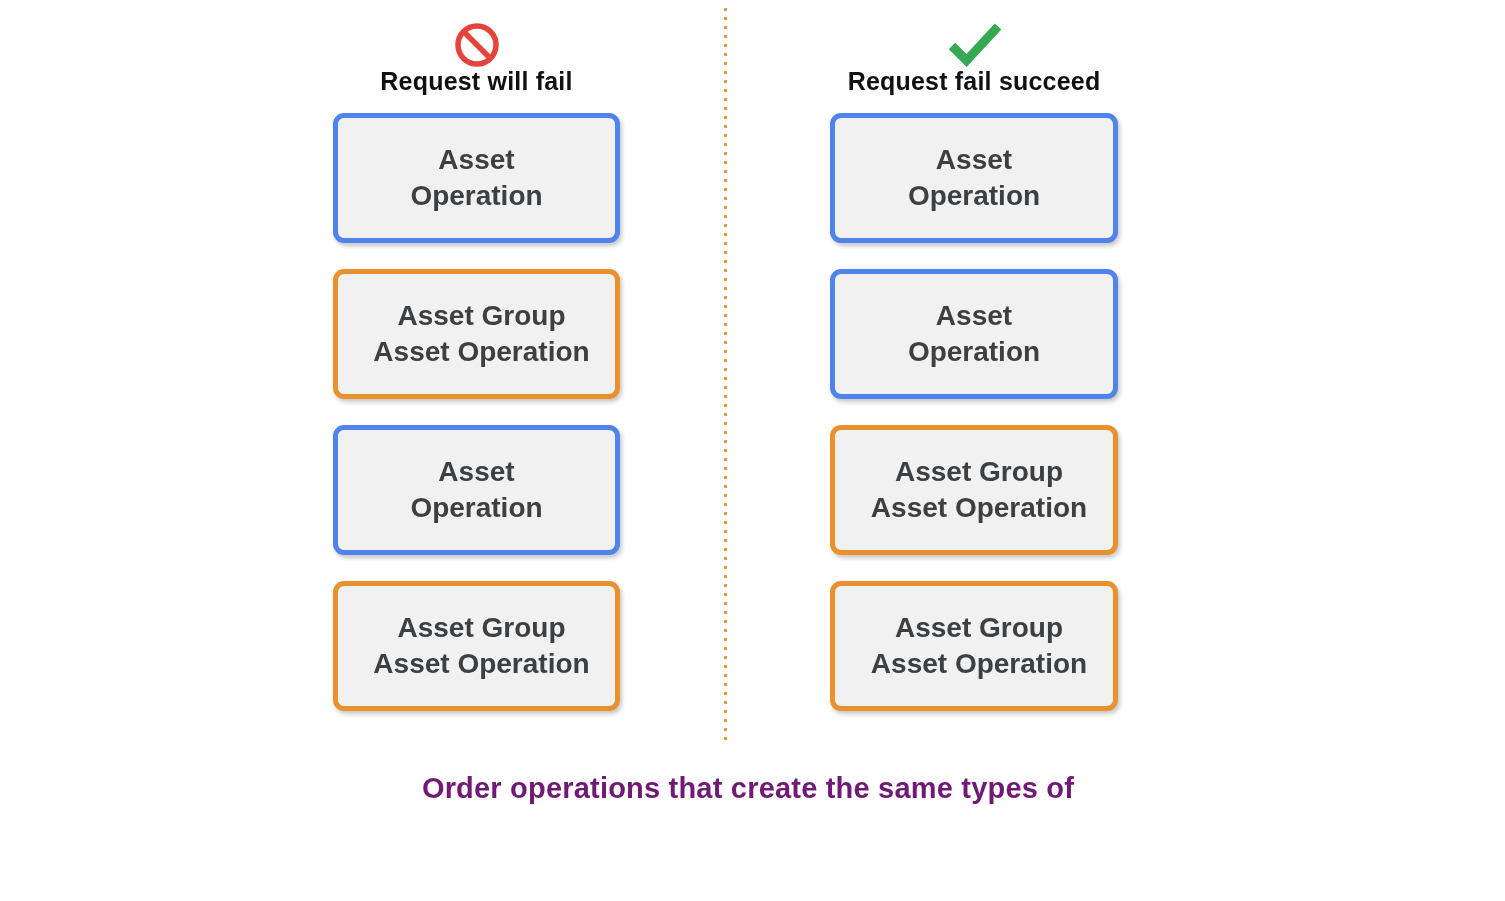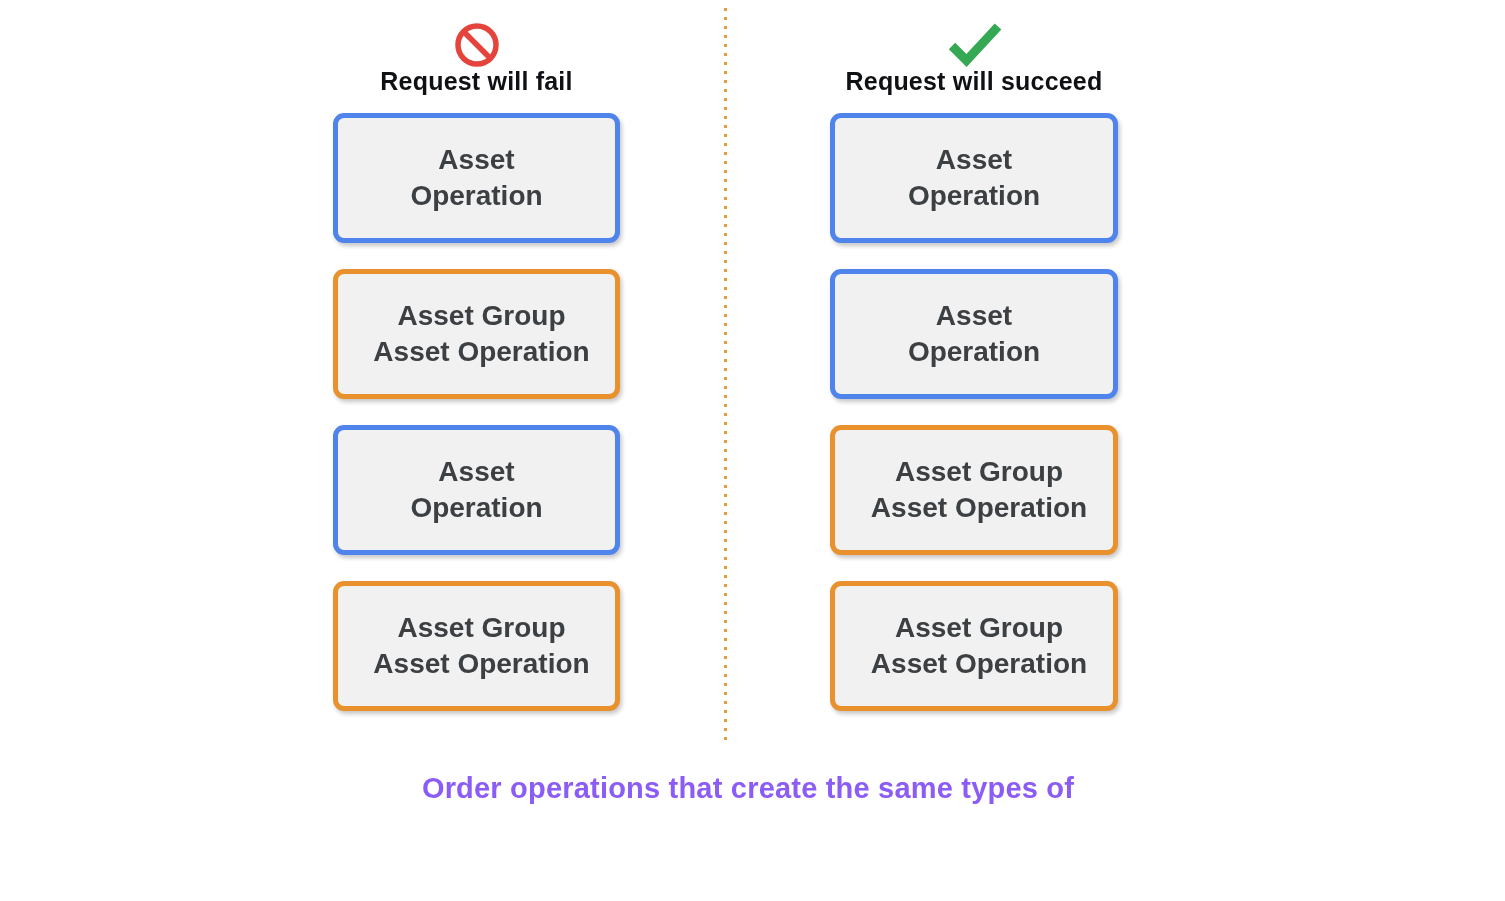--- a/index.html
+++ b/index.html
@@ -78,21 +78,21 @@
   .caption {
     position: absolute;
     top: 769px;
     left: 0;
     width: 1452px;
     text-align: center;
     font-size: 29px;
     font-weight: bold;
     line-height: 38px;
     letter-spacing: 0.2px;
-    color: #8b5cf6;
+    color: #701a75;
     padding-left: 44px;
   }
   .caption .line { display: block; }
 </style>
 </head>
 <body>
 
 <div class="canvas">
 
   <div class="column left">
@@ -124,21 +124,21 @@
   </div>
 
   <div class="divider"></div>
 
   <div class="column right">
     <div class="icon-wrap">
       <svg width="62" height="48" viewBox="0 0 62 48" aria-hidden="true">
         <path d="M9 25 L23.5 39.5 L55 5.5" fill="none" stroke="#34A853" stroke-width="9"></path>
       </svg>
     </div>
-    <div class="col-header">Request will succeed</div>
+    <div class="col-header">Request fail succeed</div>
     <div class="boxes">
       <div class="box blue">
         <span class="line">Asset</span>
         <span class="line">Operation</span>
       </div>
       <div class="box blue">
         <span class="line">Asset</span>
         <span class="line">Operation</span>
       </div>
       <div class="box orange">

